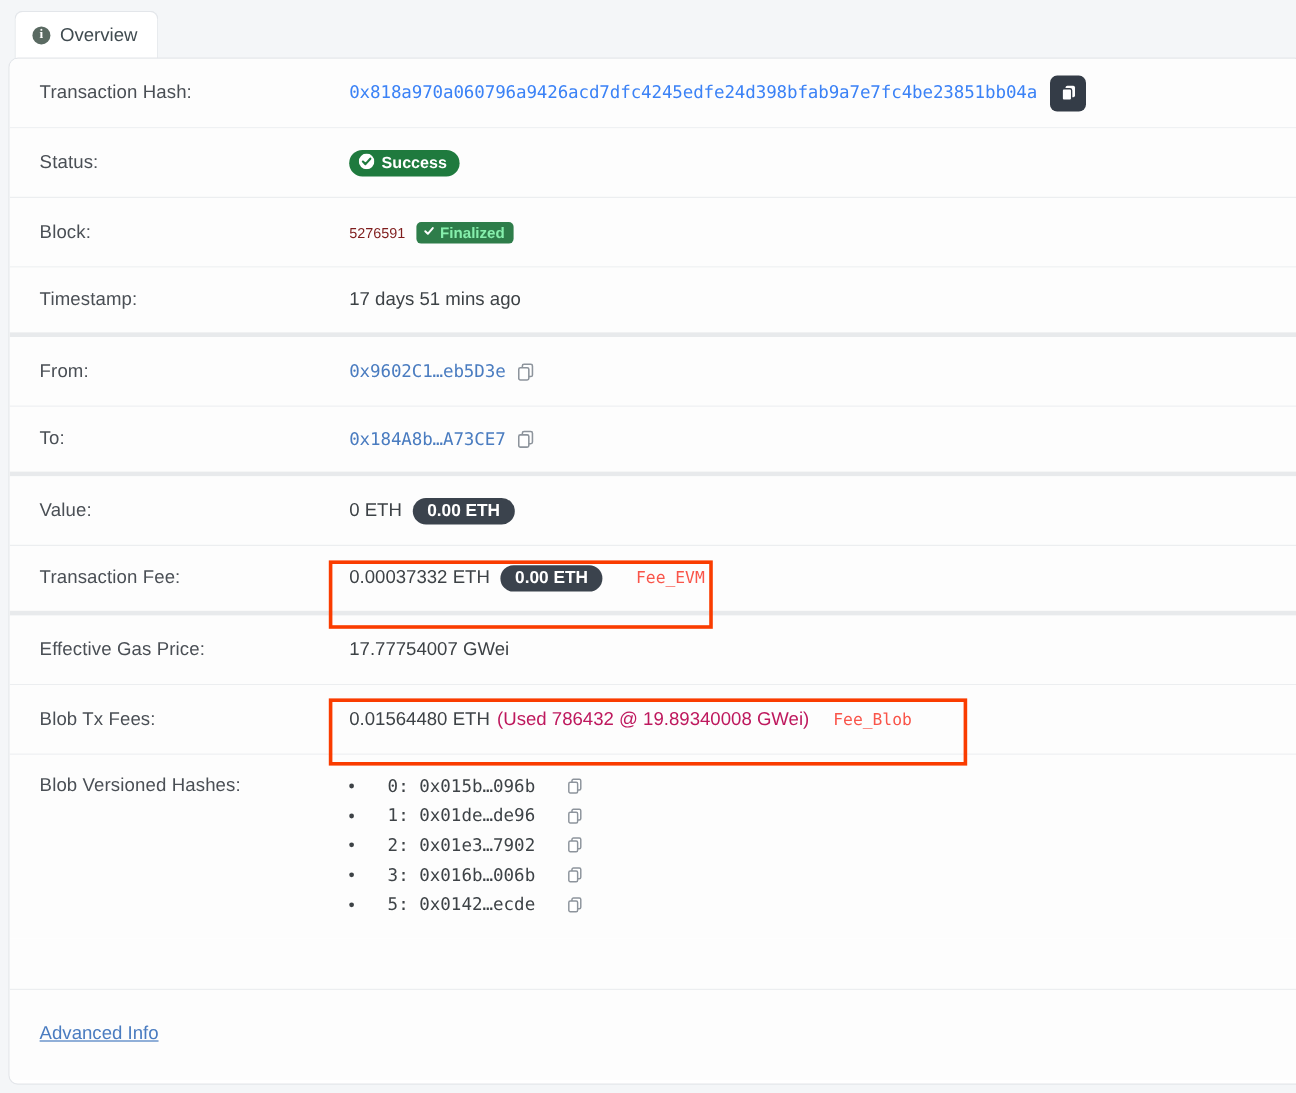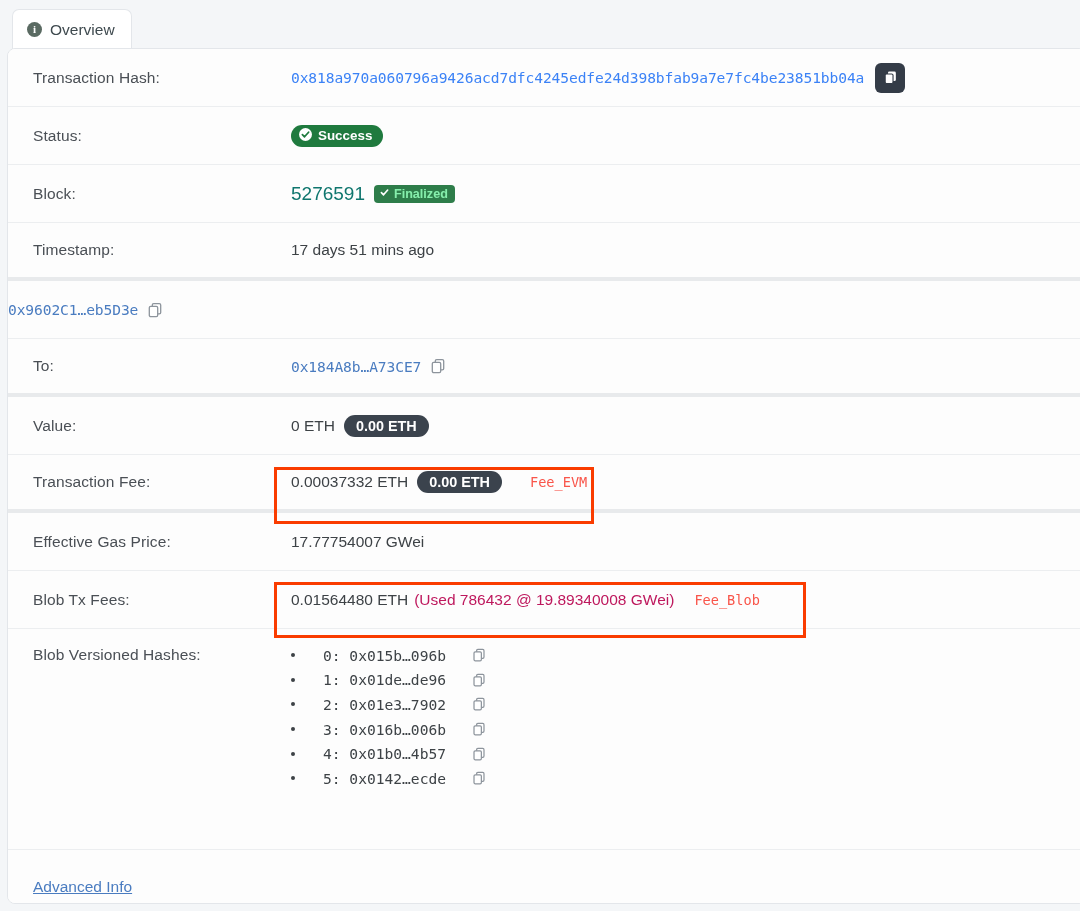--- a/index.html
+++ b/index.html
@@ -105,21 +105,21 @@
     margin-left: 9px;
   }
   .badge-dark {
     display: inline-flex; align-items: center;
     background: #3b434d; color: #ffffff;
     border-radius: 12px; padding: 3px 12px;
     font-size: 14.4px; font-weight: bold;
     margin-left: 9px;
   }
   .blue-link { color: #4a7cc0; font-size: 15.5px; text-decoration: underline; }
-  .blocknum { color: #0f766e; font-size: 19px; }
+  .blocknum { color: #7f1d1d; font-size: 12px; }
   .muted { color: #be185d; }
   .fee-tag {
     color: #f9554a; font-size: 13.6px;
     font-family: "DejaVu Sans Mono", "Liberation Mono", monospace;
   }
 
   
   .blob-list { list-style: none; margin: 0; padding: 0; }
   .blob-list li {
     display: flex; align-items: center;
@@ -207,20 +207,21 @@
         </span>
       </div>
     </div>
 
     <div class="row thick">
       <div class="lbl">Timestamp:</div>
       <div class="val">17 days 51 mins ago</div>
     </div>
 
     <div class="row">
+      <div class="lbl">From:</div>
       <div class="val">
         <span class="mono link">0x9602C1…eb5D3e</span>
         <span class="copy-plain">
           <svg width="16" height="16" viewBox="0 0 16 16">
             <rect x="5.3" y="1.6" width="8.4" height="10.2" rx="1.4" fill="#ffffff" stroke="#8d949c" stroke-width="1.3"></rect>
             <rect x="2.3" y="4.4" width="8.4" height="10.2" rx="1.4" fill="#ffffff" stroke="#8d949c" stroke-width="1.3"></rect>
           </svg>
         </span>
       </div>
     </div>
@@ -308,30 +309,20 @@
             <span>3: 0x016b…006b</span>
             <span class="copy-plain">
               <svg width="14" height="14" viewBox="0 0 16 16">
                   <rect x="5.3" y="1.6" width="8.4" height="10.2" rx="1.4" fill="#ffffff" stroke="#8d949c" stroke-width="1.4"></rect>
                   <rect x="2.3" y="4.4" width="8.4" height="10.2" rx="1.4" fill="#ffffff" stroke="#8d949c" stroke-width="1.4"></rect>
                 </svg>
             </span>
           </li>
           <li>
             <span class="bullet"></span>
-            <span>4: 0x01b0…4b57</span>
-            <span class="copy-plain">
-              <svg width="14" height="14" viewBox="0 0 16 16">
-                  <rect x="5.3" y="1.6" width="8.4" height="10.2" rx="1.4" fill="#ffffff" stroke="#8d949c" stroke-width="1.4"></rect>
-                  <rect x="2.3" y="4.4" width="8.4" height="10.2" rx="1.4" fill="#ffffff" stroke="#8d949c" stroke-width="1.4"></rect>
-                </svg>
-            </span>
-          </li>
-          <li>
-            <span class="bullet"></span>
             <span>5: 0x0142…ecde</span>
             <span class="copy-plain">
               <svg width="14" height="14" viewBox="0 0 16 16">
                   <rect x="5.3" y="1.6" width="8.4" height="10.2" rx="1.4" fill="#ffffff" stroke="#8d949c" stroke-width="1.4"></rect>
                   <rect x="2.3" y="4.4" width="8.4" height="10.2" rx="1.4" fill="#ffffff" stroke="#8d949c" stroke-width="1.4"></rect>
                 </svg>
             </span>
           </li>
         </ul>
       </div>

